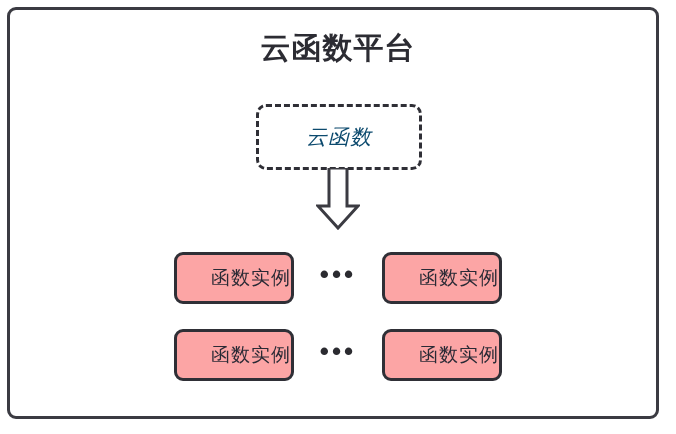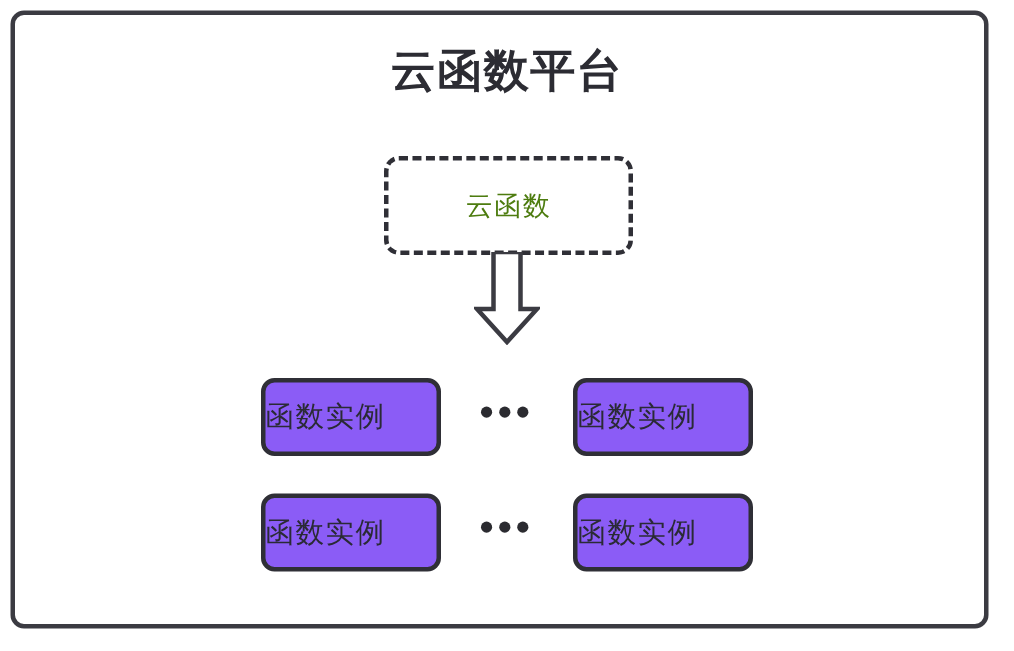--- a/index.html
+++ b/index.html
@@ -57,23 +57,24 @@
     height: 66px;
     border: 3px dashed #2f2f36;
     border-radius: 10px;
     background: #ffffff;
     box-sizing: border-box;
     display: flex;
     align-items: center;
     justify-content: center;
   }
   .cloud-function-label {
-    font-size: 18px;
-    color: #4d7c0f;
+    font-size: 21px;
+    color: #0c4a6e;
     letter-spacing: 1px;
+    font-style: italic;
   }
 
   
   .flow-arrow {
     position: absolute;
     left: 316px;
     top: 168px;
     width: 44px;
     height: 62px;
   }
@@ -89,25 +90,25 @@
     justify-content: center;
   }
   .instance-row.row-1 { top: 252px; }
   .instance-row.row-2 { top: 329px; }
 
   .instance-box {
     width: 120px;
     height: 52px;
     border: 3px solid #2f2f36;
     border-radius: 9px;
-    background: #8b5cf6;
+    background: #fca5a5;
     box-sizing: border-box;
     display: flex;
     align-items: center;
-    justify-content: flex-start;
+    justify-content: flex-end;
   }
   .instance-label {
     font-size: 19px;
     color: #2a2a35;
     letter-spacing: 1px;
     white-space: nowrap;
   }
 
   .ellipsis {
     width: 88px;

